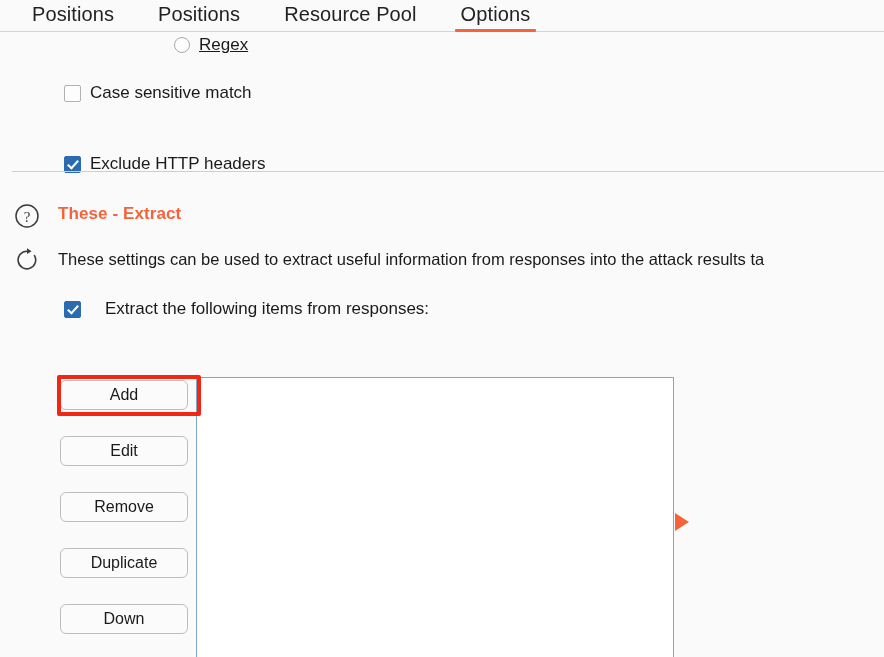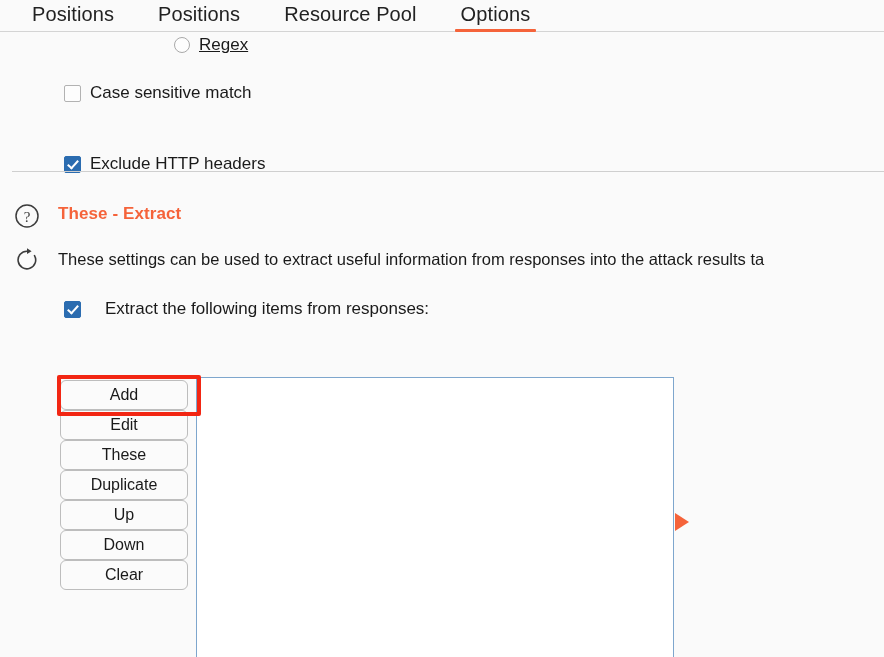--- a/index.html
+++ b/index.html
@@ -150,21 +150,21 @@
   
   .btn-col {
     position: absolute;
     left: 60px; top: 348px;
     width: 128px;
   }
   .jbtn {
     display: block;
     width: 128px;
     height: 30px;
-    margin-bottom: 0;
+    margin-bottom: 26px;
     border: 1px solid #bdbdbd;
     border-radius: 6px;
     background: #fbfbfb;
     font-family: "Liberation Sans", sans-serif;
     font-size: 16px;
     color: #1a1a1a;
     cursor: pointer;
     padding: 0;
     line-height: 28px;
     text-align: center;
@@ -264,23 +264,22 @@
     <div class="sec-desc">These settings can be used to extract useful information from responses into the attack results ta</div>
 
     <div class="cb-row" style="left:64px; top:265px;gap:15px;">
       <span class="cb checked"></span>
       <span class="cb-label">Extract the following items from responses:</span>
     </div>
 
     <div class="btn-col">
       <button class="jbtn">Add</button>
       <button class="jbtn">Edit</button>
-      <button class="jbtn">These</button>
+      <button class="jbtn">Remove</button>
       <button class="jbtn">Duplicate</button>
-      <button class="jbtn">Up</button>
       <button class="jbtn">Down</button>
       <button class="jbtn">Clear</button>
     </div>
 
     <div class="list-panel"></div>
 
     <div class="annot-rect"></div>
 
     <div class="annot-arrow"></div>
 

